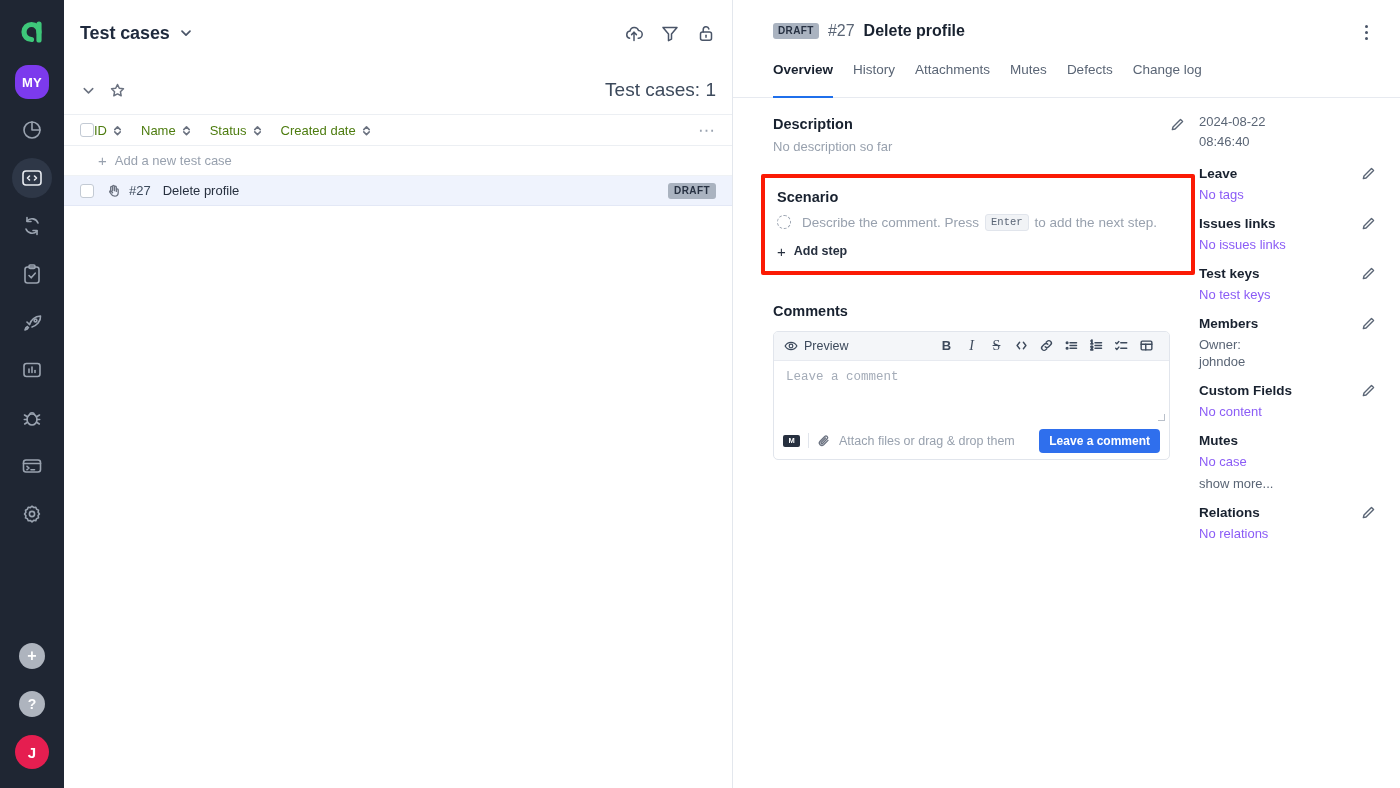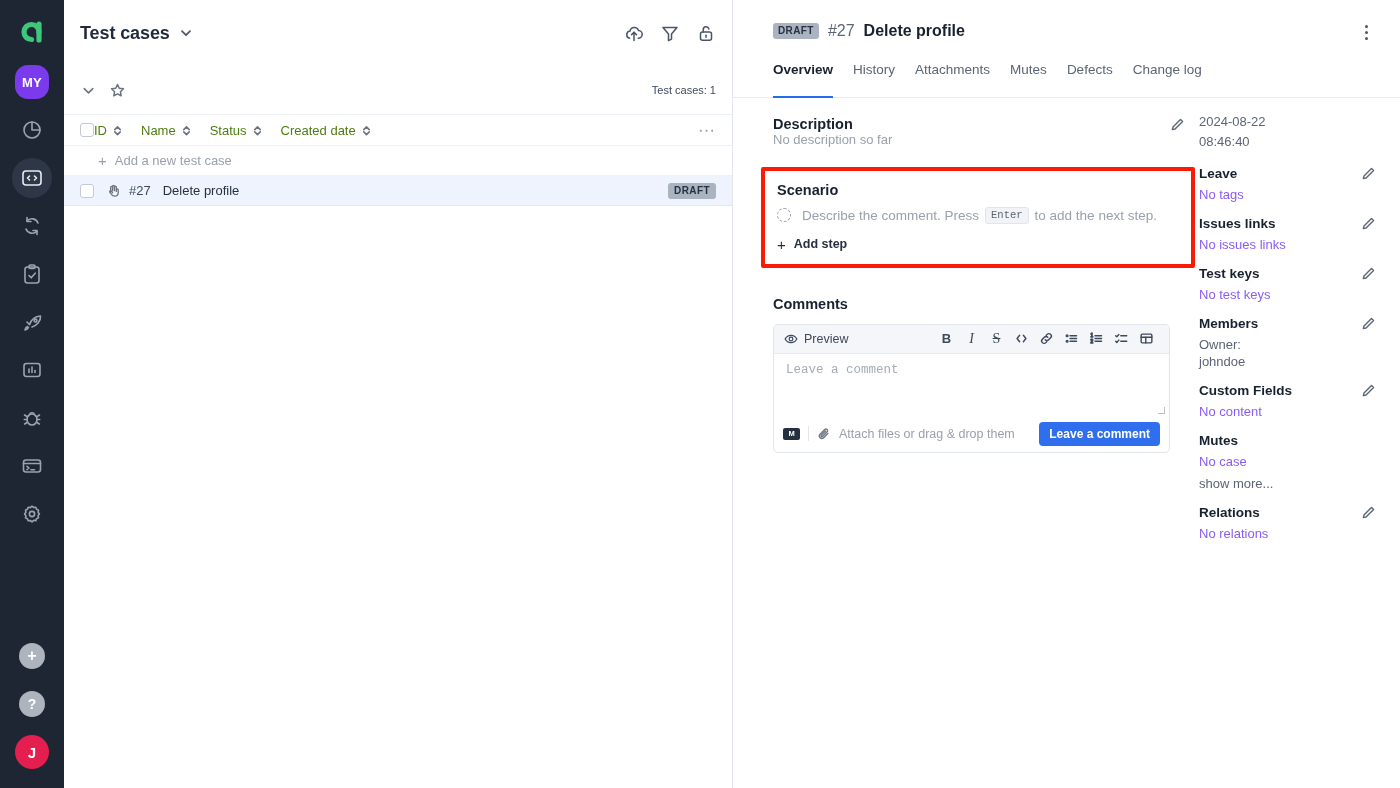--- a/index.html
+++ b/index.html
@@ -75,21 +75,21 @@
   .hdr-icon svg { width: 20px; height: 20px; display: block; }
   .hdr-icon svg * { stroke: #4a5568; stroke-width: 1.5; fill: none; stroke-linecap: round; stroke-linejoin: round; }
 
   .lp-subbar {
     height: 36px; display: flex; align-items: center;
     padding: 0 16px 0 16px; margin-top: 6px;
   }
   .subbar-left { display: flex; align-items: center; gap: 12px; }
   .subbar-left svg { width: 17px; height: 17px; display: block; }
   .subbar-left svg * { stroke: #6b7280; stroke-width: 1.6; fill: none; stroke-linecap: round; stroke-linejoin: round; }
-  .lp-count { margin-left: auto; font-size: 11px; color: #3d4a5c; text-align: center; }
+  .lp-count { margin-left: auto; font-size: 19px; color: #3d4a5c; text-align: center; }
 
   .tbl-head {
     display: flex; align-items: center; height: 32px;
     padding: 0 16px 0 16px;
     border-top: 1px solid #eceff3; border-bottom: 1px solid #eceff3;
     margin-top: 6px;
   }
   .cbox {
     width: 14px; height: 14px; border: 1.5px solid #c3cad4;
     border-radius: 3px; background: #fff; flex: 0 0 14px;
@@ -158,21 +158,21 @@
 
   .dt-body { display: flex; flex: 1 1 auto; min-height: 0; }
   .dt-main { width: 452px; flex: 0 0 452px; padding: 18px 0 0 40px; position: relative; }
   .dt-aside { flex: 1 1 auto; padding: 14px 24px 0 14px; }
 
   .sec-head { display: flex; align-items: center; }
   .sec-title { font-size: 14.5px; font-weight: 700; color: #18212f; }
   .pencil { margin-left: auto; }
   .pencil svg { width: 15px; height: 15px; display: block; }
   .pencil svg * { stroke: #5a6575; stroke-width: 1.5; fill: none; stroke-linecap: round; stroke-linejoin: round; }
-  .muted { font-size: 13px; color: #98a1ae; }
+  .muted { font-size: 13px; color: #98a1ae; margin-top: 7px; }
 
   
   .scenario-box {
     position: relative; margin-top: 20px;
     border: 4px solid #fb1a04; border-radius: 2px;
     padding: 11px 14px 12px 12px; width: 434px; margin-left: -12px;
   }
   .step-line { display: flex; align-items: center; margin-top: 9px; }
   .dashed-circ {
     width: 14px; height: 14px; border-radius: 50%;

